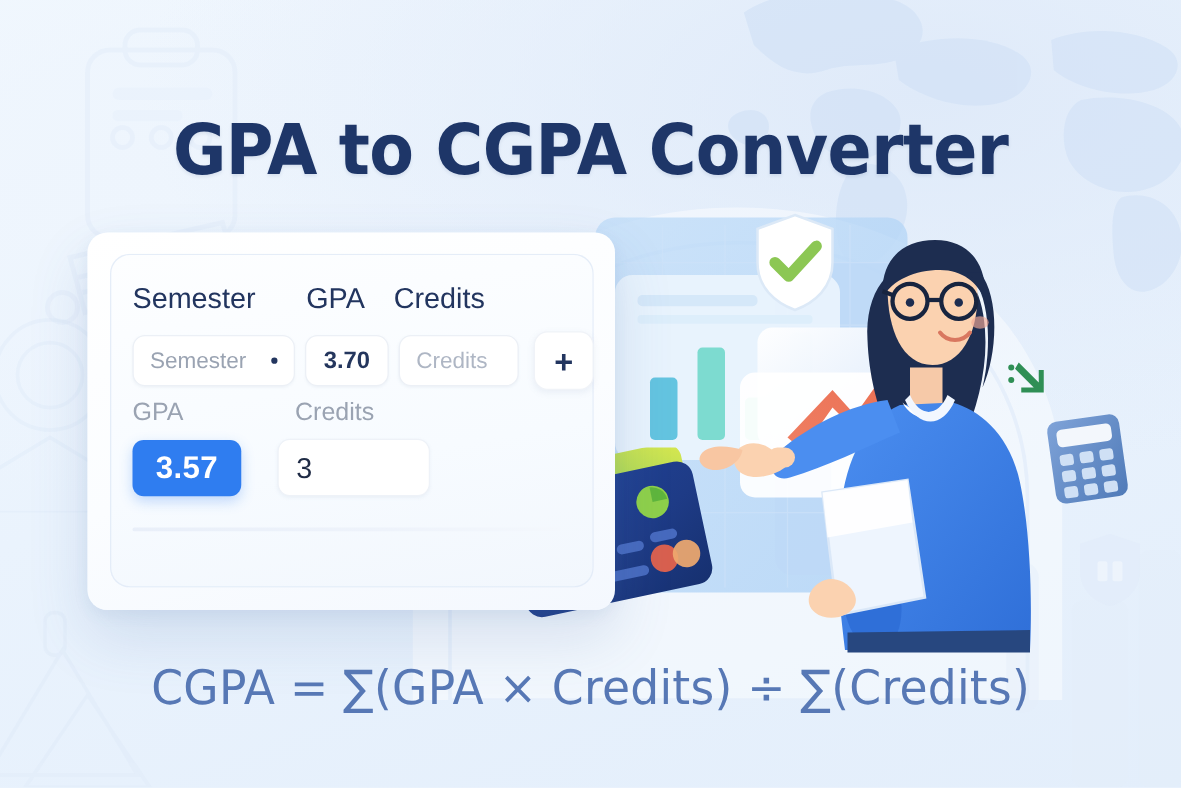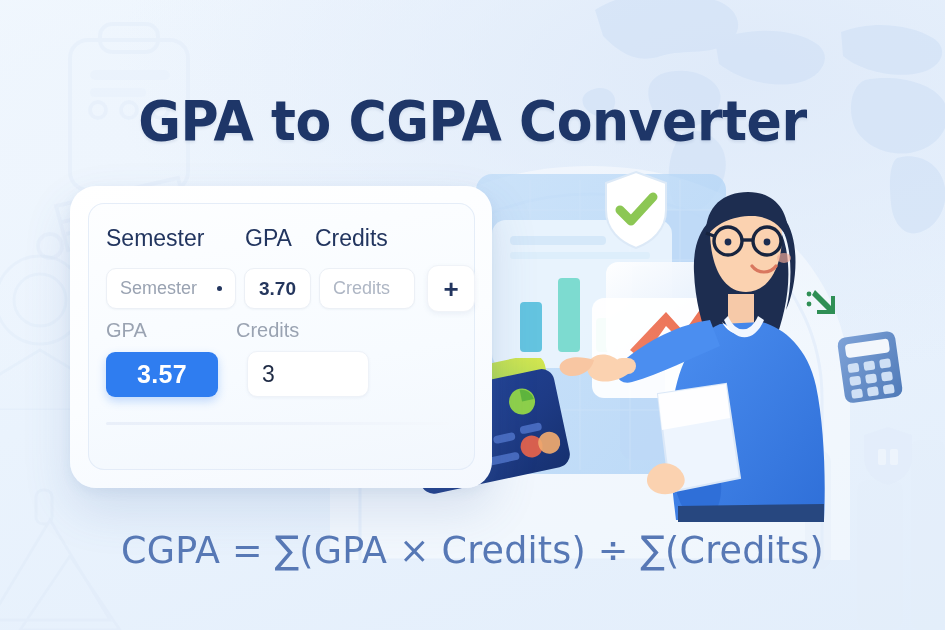--- a/index.html
+++ b/index.html
@@ -41,21 +41,21 @@
     color:#1e3668;
     transform:scaleX(.93);
     text-shadow:0 2px 3px rgba(30,54,104,.10);
     white-space:nowrap;
   }
 
   
   .card{
     position:absolute;left:70px;top:186px;width:422px;height:302px;
     background:linear-gradient(165deg,#ffffff 0%, #fbfdff 55%, #f4f8fe 100%);
-    border-radius:26px;
+    border-radius:16px;
     box-shadow:0 22px 48px rgba(76,110,170,.16), 0 4px 12px rgba(76,110,170,.08);
     text-decoration:underline;
   }
   .card-inner{
     position:absolute;left:18px;top:17px;right:17px;bottom:18px;
     background:linear-gradient(170deg,#fdfeff 0%, #f7fbff 60%, #f2f7fd 100%);
     border-radius:16px;
     box-shadow:inset 0 0 0 1px rgba(224,234,247,.85);
   }
 
@@ -102,21 +102,21 @@
     position:absolute;left:18px;top:116px;display:flex;
   }
   .sub-labels .sl{font-size:20px;color:#9aa3b2;}
   .sl-gpa{width:130px;}
   .sl-cred{width:110px;}
 
   .result-row{
     position:absolute;left:18px;top:148px;display:flex;align-items:center;gap:29px;
   }
   .badge{
-    width:112px;height:45px;border-radius:9px;
+    width:87px;height:45px;border-radius:9px;
     background:#2f7df0;
     display:flex;align-items:center;justify-content:center;
     color:#ffffff;font-weight:bold;font-size:25px;letter-spacing:.3px;
     box-shadow:0 4px 10px rgba(47,125,240,.28);
   }
   .fld-credits-val{
     width:122px;height:46px;border-radius:10px;background:#fff;
     border:1px solid #eef2f8;
     box-shadow:0 1px 3px rgba(120,140,175,.09);
     display:flex;align-items:center;padding:0 14px;

